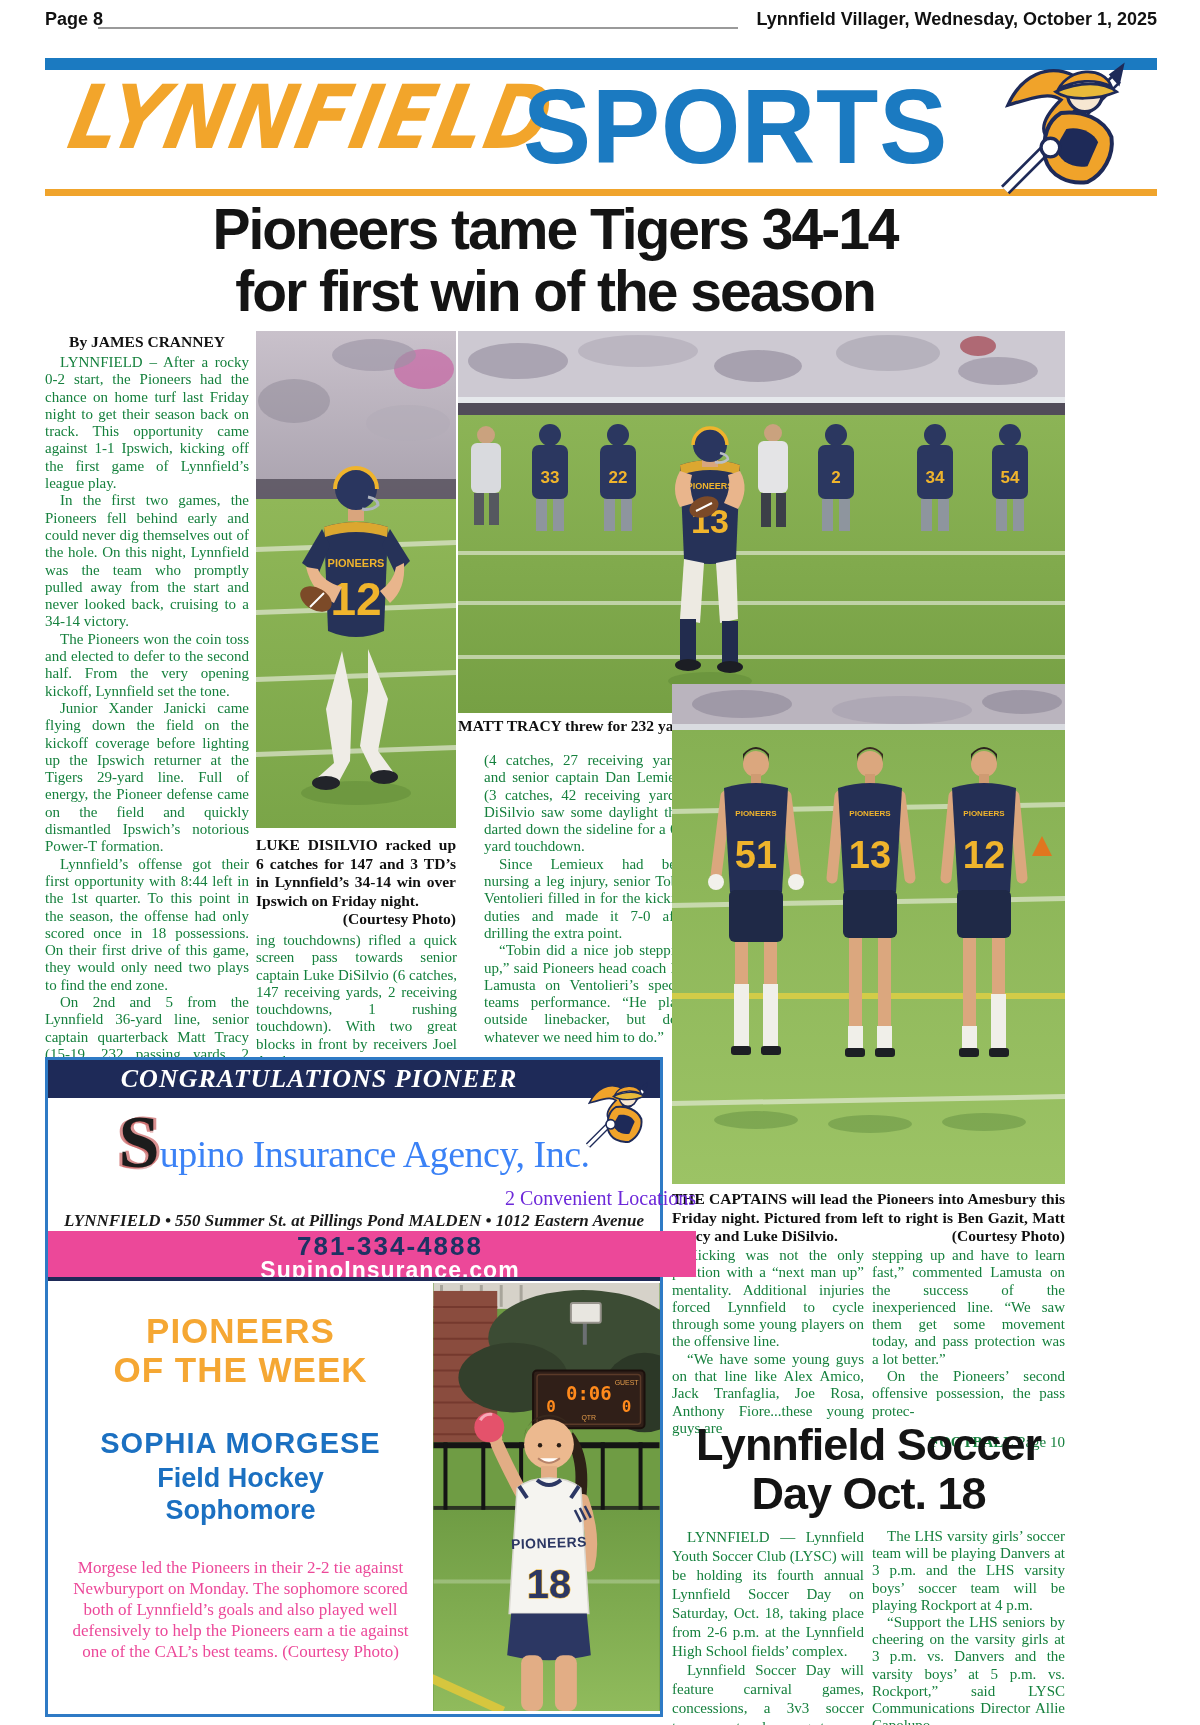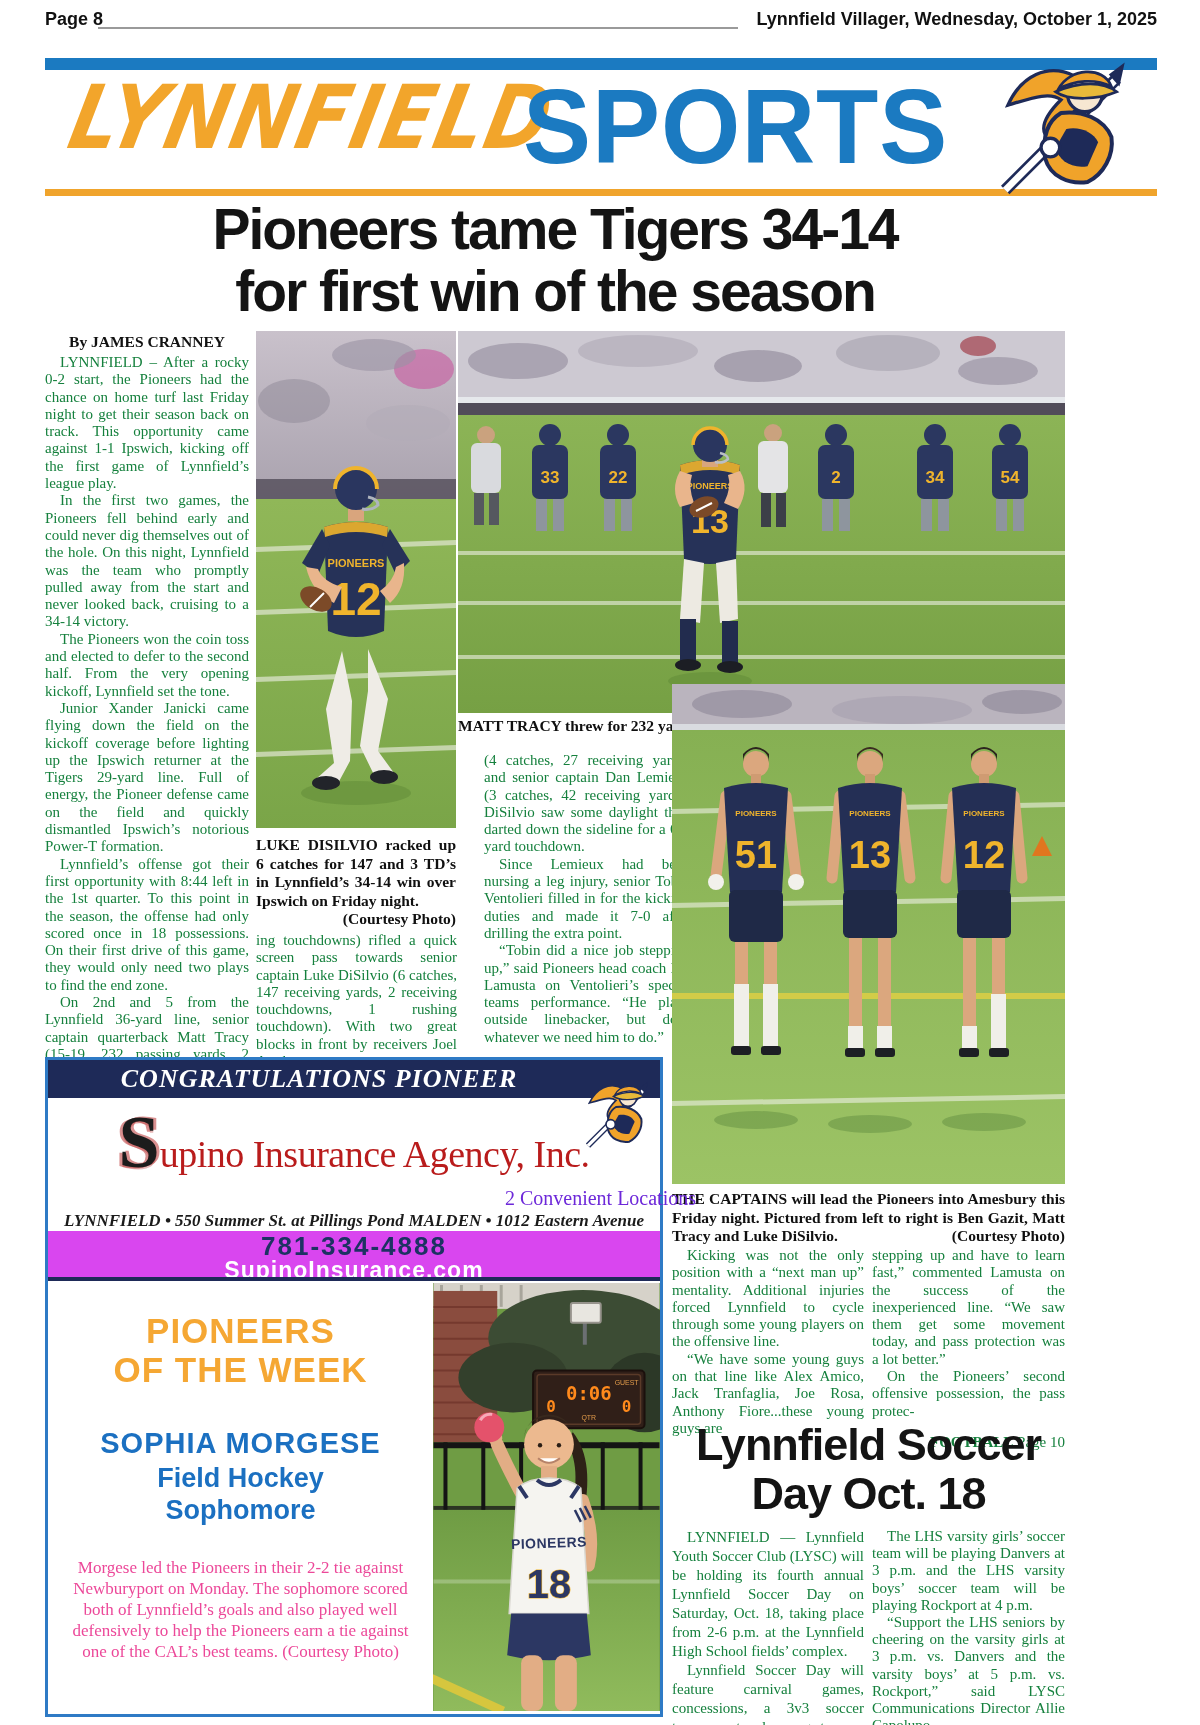--- a/index.html
+++ b/index.html
@@ -51,27 +51,27 @@
 
   
   #bigbox{left:45px;top:1057px;width:612px;height:654px;border:3px solid #2e7ac5;background:#fff;}
   .ad-band{position:absolute;left:0;top:0;width:100%;height:38px;background:#1e2a58;
     color:#fff;font:bold italic 26px/38px "Liberation Serif",serif;text-align:center;
     letter-spacing:1px;padding-right:70px;box-sizing:border-box;}
   .mascot-ad{position:absolute;right:4px;top:3px;width:80px;height:100px;z-index:3;}
   .ad-logo{position:absolute;left:0;top:40px;width:100%;height:86px;line-height:86px;text-align:center;white-space:nowrap;}
   .ad-logo .big-s{font:bold 74px "Liberation Serif",serif;color:#1c1c1c;
     text-shadow:-3px 1px 0 rgba(186,52,52,.55),3px -1px 0 rgba(186,52,52,.55),0 2px 0 rgba(186,52,52,.35);}
-  .ad-logo .rest{font:38px "Liberation Serif",serif;color:#b91c1c;letter-spacing:-0.5px;}
+  .ad-logo .rest{font:38px "Liberation Serif",serif;color:#3b82f6;letter-spacing:-0.5px;}
   .ad-loc-label{position:absolute;left:0;top:126px;width:100%;text-align:right;
     font:20px/24px "Liberation Serif",serif;color:#6d28d9;margin-left:36px;}
   .ad-locations{position:absolute;left:0;top:150px;width:100%;box-sizing:border-box;
     display:flex;justify-content:space-between;padding:0 16px;
     font:bold italic 17px/22px "Liberation Serif",serif;color:#1b1b1b;}
-  .ad-gray{position:absolute;left:0;top:171px;width:100%;height:46px;background:#d946ef;text-align:center;}
+  .ad-gray{position:absolute;left:0;top:171px;width:100%;height:46px;background:#ec4899;text-align:center;padding-left:36px;}
   .ad-phone{font:bold 26px/27px "Liberation Sans",sans-serif;color:#1d3263;letter-spacing:2px;padding-top:2px;}
   .ad-site{font:bold 23px/21px "Liberation Sans",sans-serif;color:#fff;letter-spacing:1px;}
   .ad-divider{position:absolute;left:0;top:217px;width:100%;height:4px;background:#1e2a58;}
 
   #powb{position:absolute;left:0;top:221px;right:0;bottom:0;}
   .powb-title{position:absolute;left:0;top:30px;width:385px;text-align:center;color:#f5a733;
     font:700 35px/39px "Liberation Sans",sans-serif;letter-spacing:1px;}
   .powb-name{position:absolute;left:0;top:146px;width:385px;text-align:center;color:#1b70c1;
     font:700 29px/32px "Liberation Sans",sans-serif;letter-spacing:1px;}
   .powb-sport{position:absolute;left:0;top:182px;width:385px;text-align:center;color:#1b70c1;

